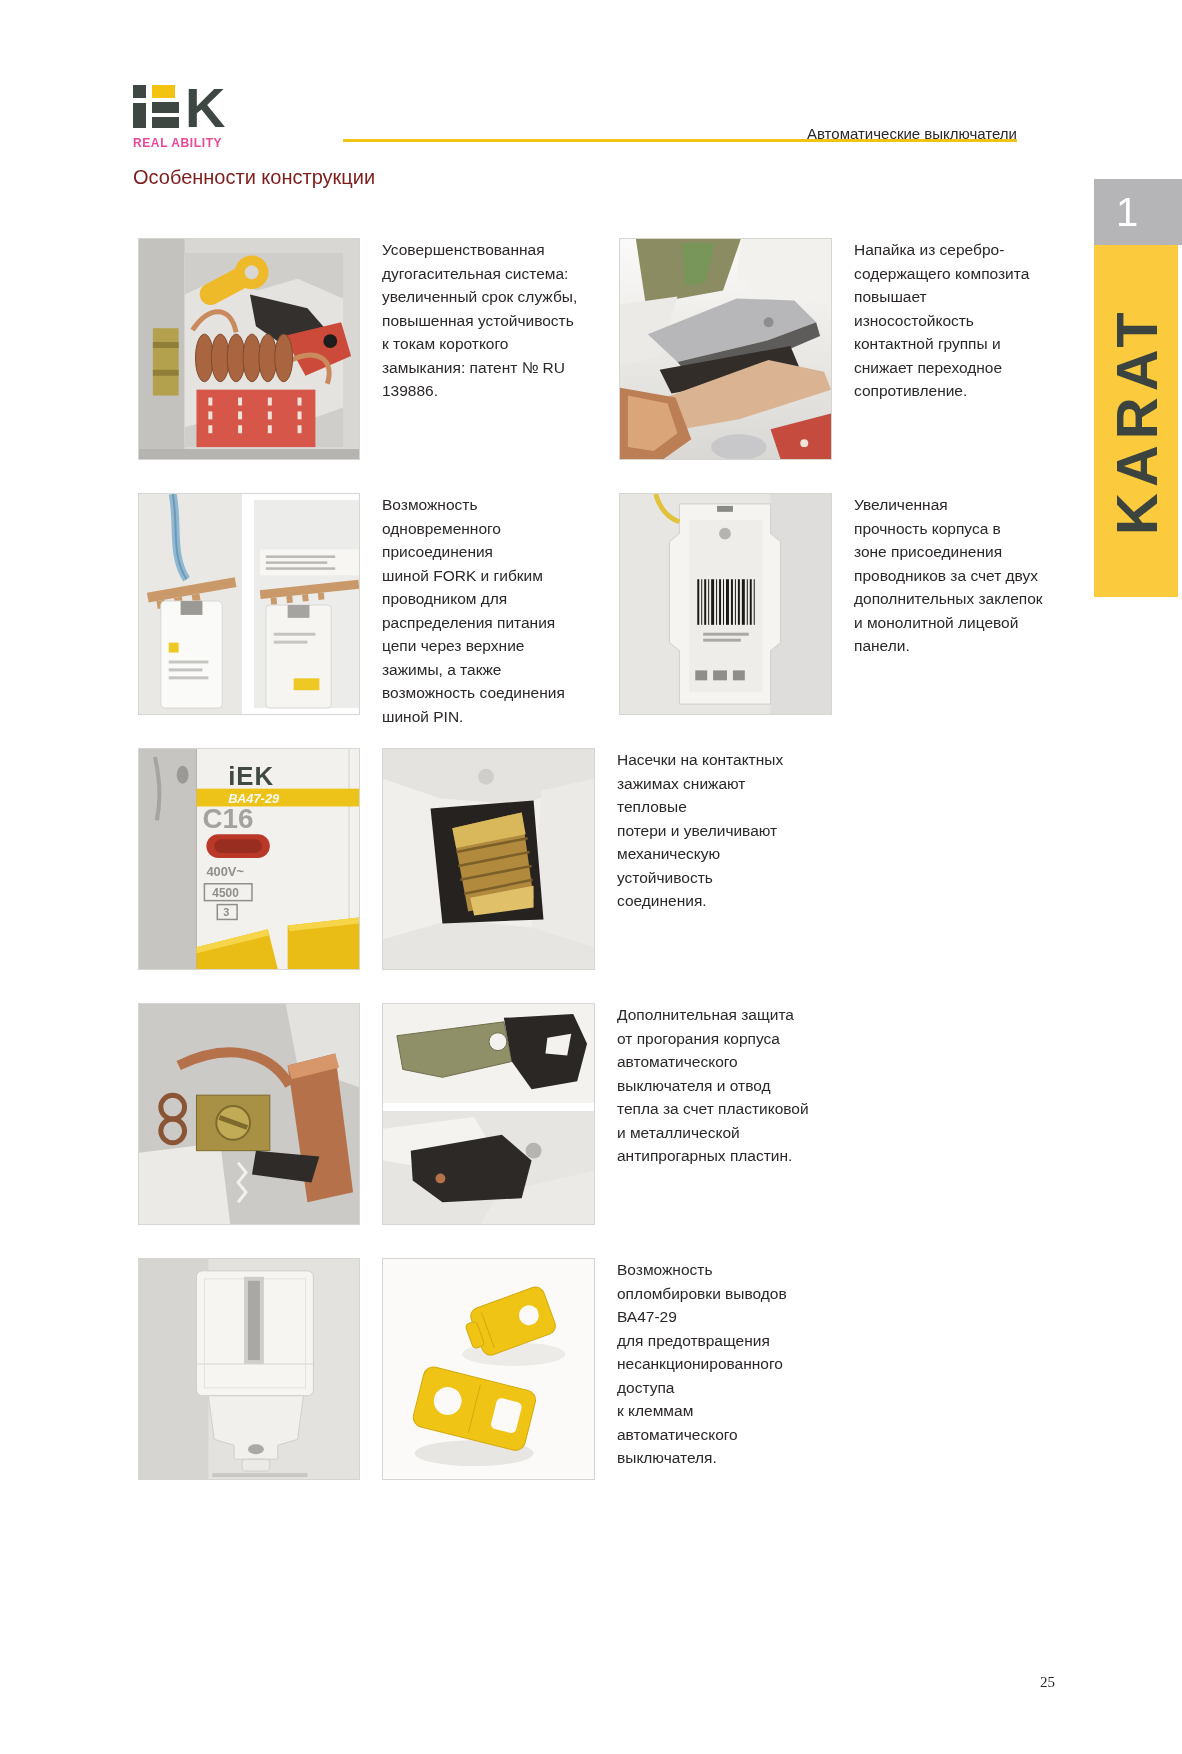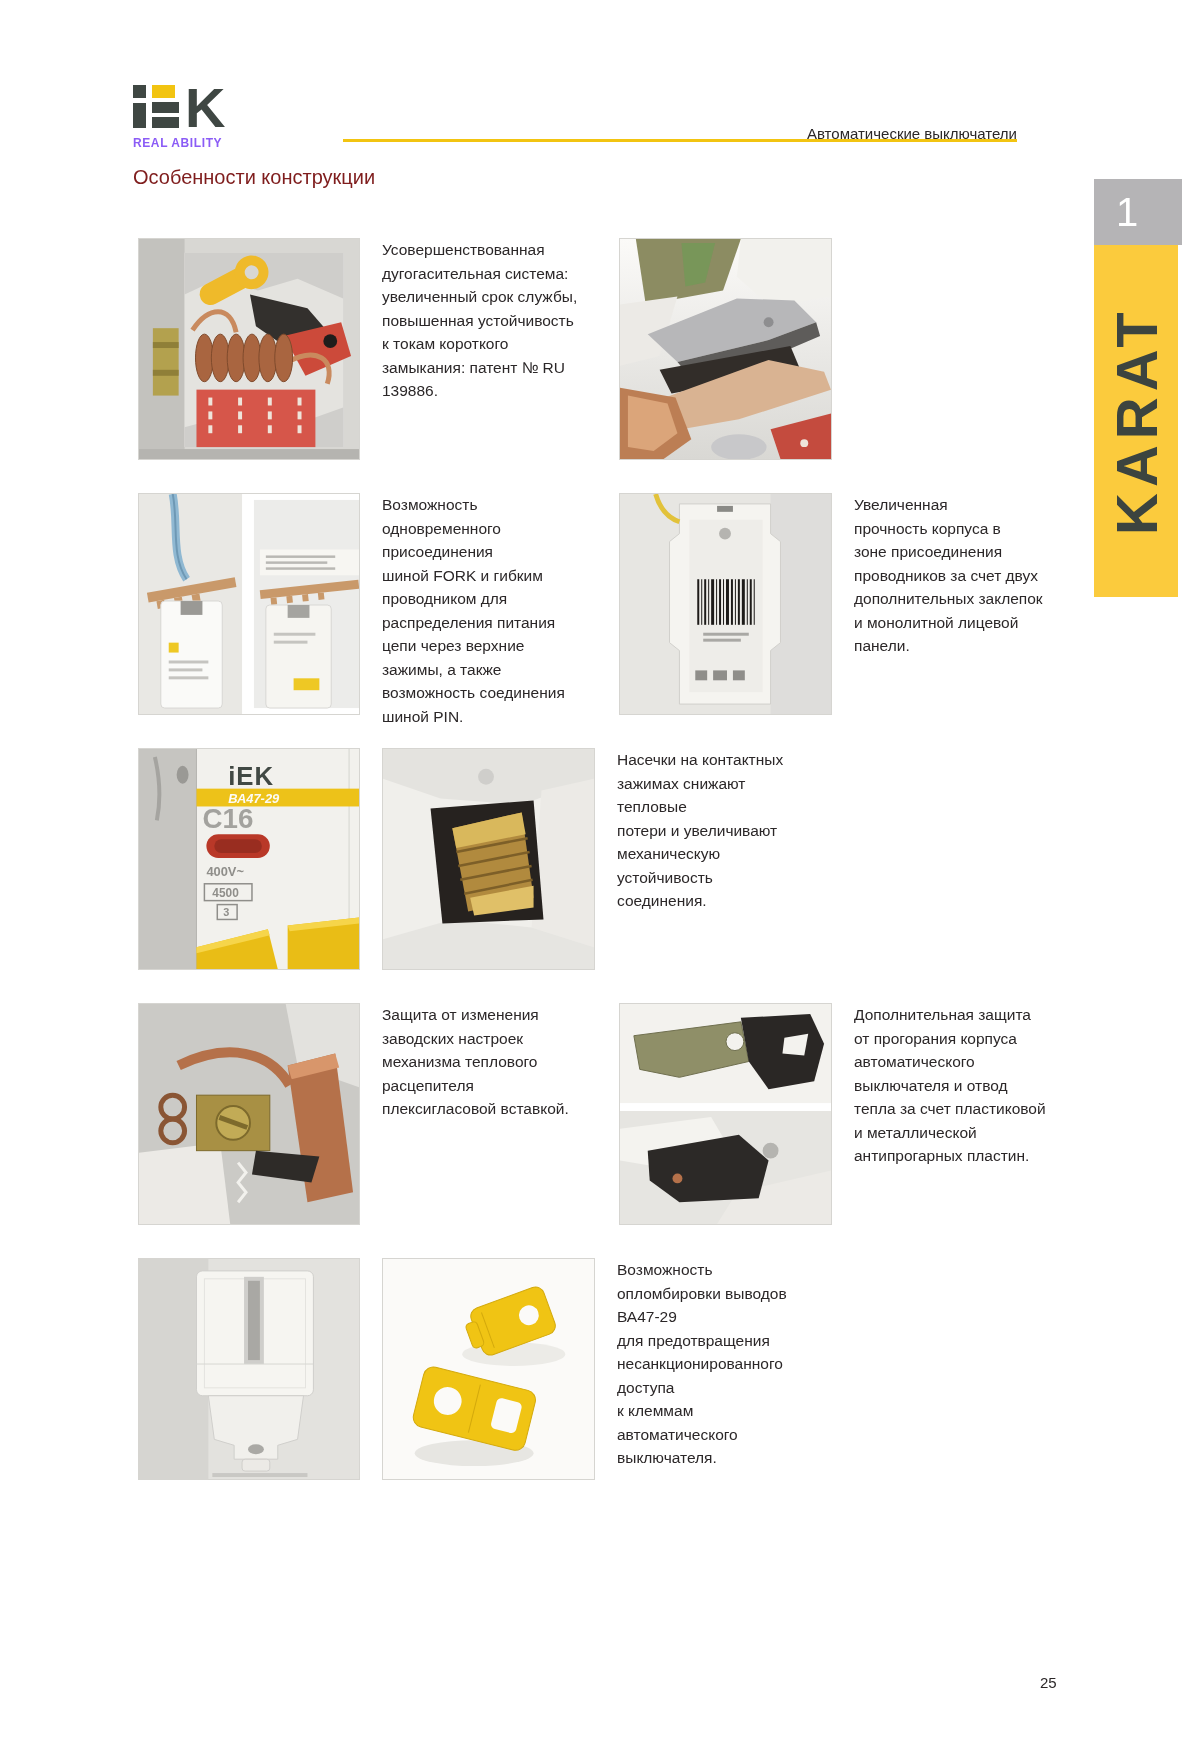--- a/index.html
+++ b/index.html
@@ -11,21 +11,21 @@
   
   .logo { position:absolute; left:133px; top:84px; }
   .logo-row { display:flex; align-items:flex-end; gap:6px; height:44px; }
   .glyph-i { display:flex; flex-direction:column; gap:5px; }
   .glyph-i .dot  { width:13px; height:13px; background:#3f4743; }
   .glyph-i .stem { width:13px; height:25px; background:#3f4743; }
   .glyph-e { display:flex; flex-direction:column; gap:4px; }
   .glyph-e .bar-yellow { width:23px; height:13px; background:#f2c411; }
   .glyph-e .bar-dark   { width:27px; height:11px; background:#3f4743; }
   .glyph-k { font-size:56px; font-weight:bold; color:#3f4743; line-height:40px; letter-spacing:-2px; }
-  .tagline { margin-top:8px; font-size:12px; font-weight:bold; letter-spacing:0.6px; color:#8b5cf6; }
+  .tagline { margin-top:8px; font-size:12px; font-weight:bold; letter-spacing:0.6px; color:#ec4899; }
   .section-header { position:absolute; top:107px; right:165px; font-size:15px; color:#2b2728;margin-top:18px; }
   .header-rule { position:absolute; left:343px; top:139px; width:674px; height:3px; background:#f2c411; }
   .page-title { position:absolute; left:133px; top:166px; font-size:20px; color:#7f1d1d; }
   
   .chapter-box { position:absolute; left:1094px; top:179px; width:88px; height:66px; background:#b5b4b6; }
   .chapter-num { color:#ffffff; font-size:40px; line-height:66px; padding-left:22px; }
   .series-tab { position:absolute; left:1094px; top:245px; width:84px; height:352px; background:#fbcb3d; }
   .series-label {
     width:100%; height:100%; display:flex; align-items:center; justify-content:center;
     writing-mode:vertical-rl; transform:rotate(180deg);
@@ -34,21 +34,21 @@
   
   .row { position:absolute; left:138px; display:flex; align-items:flex-start; }
   .photo { border:1px solid #d6d5d1; box-sizing:border-box; background:#737373; flex:0 0 auto; }
   .photo svg { display:block; width:100%; height:100%; }
   .photo text { font-family:"Liberation Sans", sans-serif; }
   .pl { width:222px; height:222px; margin-right:22px; }
   .tl { width:212px; margin-right:25px; }
   .pr { width:213px; height:222px; margin-right:22px; }
   .tr { width:192px; }
   .ftext { font-size:15.5px; line-height:23.5px; color:#2b2728; white-space:pre-line; }
-  .page-number { position:absolute; left:1040px; top:1674px; font-size:15px; color:#2b2728; }
+  .page-number { position:absolute; left:1040px; top:1674px; font-size:15px; color:#2b2728;font-family:Liberation Serif, serif; }
 </style>
 </head>
 <body>
 
 <div class="page">
 
   <div class="logo">
     <div class="logo-row">
       <div class="glyph-i">
         <div class="dot"></div>
@@ -148,20 +148,26 @@
         <circle cx="150" cy="84" r="5" fill="#8e8e90"></circle>
         <path d="M40 132 L172 108 182 132 52 156 Z" fill="#322d29"></path>
         <path d="M40 162 L150 122 206 134 213 152 120 182 62 192 Z" fill="#d9b392"></path>
         <path d="M0 150 L56 160 72 202 44 222 0 222 Z" fill="#bc7e54"></path>
         <path d="M8 158 L48 166 58 196 34 214 8 210 Z" fill="#dba57a"></path>
         <path d="M152 192 L213 176 213 222 162 222 Z" fill="#c44b3e"></path>
         <circle cx="186" cy="206" r="4" fill="#efe4da"></circle>
         <ellipse cx="120" cy="210" rx="28" ry="13" fill="#c8c8ca"></ellipse>
       </svg>
     </div>
+    <div class="ftext tr">Напайка из серебро-
+содержащего композита
+повышает износостойкость
+контактной группы и
+снижает переходное
+сопротивление.</div>
   </div>
 
   <div class="row" style="top:493px">
     <div class="photo pl" style="background:#ffffff">
       <svg viewBox="0 0 222 222" preserveAspectRatio="none">
         <rect width="222" height="222" fill="#ffffff"></rect>
         <rect x="0" y="0" width="104" height="222" fill="#e9e8e4"></rect>
         <rect x="116" y="6" width="106" height="210" fill="#ececea"></rect>
         <path d="M34 0 C40 30 32 62 48 86" stroke="#8fb8d2" stroke-width="8" fill="none"></path>
         <path d="M34 0 C40 30 32 62 48 86" stroke="#6e98b4" stroke-width="2" fill="none"></path>
@@ -311,25 +317,20 @@
         <path d="M40 62 C90 38 132 48 152 82" stroke="#b5714a" stroke-width="10" fill="none"></path>
         <rect x="58" y="92" width="74" height="56" fill="#a89044" stroke="#7d6a2c"></rect>
         <circle cx="95" cy="120" r="17" fill="#c2ab56" stroke="#7d6a2c" stroke-width="2"></circle>
         <rect x="80" y="117" width="30" height="5" fill="#7d6a2c" transform="rotate(20 95 120)"></rect>
         <circle cx="34" cy="104" r="12" fill="none" stroke="#8a5534" stroke-width="5"></circle>
         <circle cx="34" cy="128" r="12" fill="none" stroke="#8a5534" stroke-width="5"></circle>
         <path d="M118 148 L182 154 174 180 114 172 Z" fill="#2e2b28"></path>
         <polyline points="100,160 108,170 100,180 108,190 100,200" stroke="#f2f1ed" stroke-width="3" fill="none"></polyline>
       </svg>
     </div>
-    <div class="ftext tl">Защита от изменения
-заводских настроек
-механизма теплового
-расцепителя
-плексигласовой вставкой.</div>
     <div class="photo pr" style="background:#ffffff">
       <svg viewBox="0 0 213 222" preserveAspectRatio="none">
         <rect width="213" height="222" fill="#ffffff"></rect>
         <rect width="213" height="100" fill="#f3f2ee"></rect>
         <path d="M14 32 L122 18 130 58 60 74 20 66 Z" fill="#8f8f68" stroke="#6e6e4e"></path>
         <circle cx="116" cy="38" r="9" fill="#f3f2ee" stroke="#6e6e4e"></circle>
         <path d="M122 14 L192 10 206 40 196 78 150 86 130 58 Z" fill="#2a2725"></path>
         <path d="M166 34 L190 30 186 52 164 50 Z" fill="#f3f2ee"></path>
         <rect y="108" width="213" height="114" fill="#e6e5e1"></rect>
         <path d="M0 126 L92 114 112 148 60 168 0 158 Z" fill="#f4f3ef"></path>

